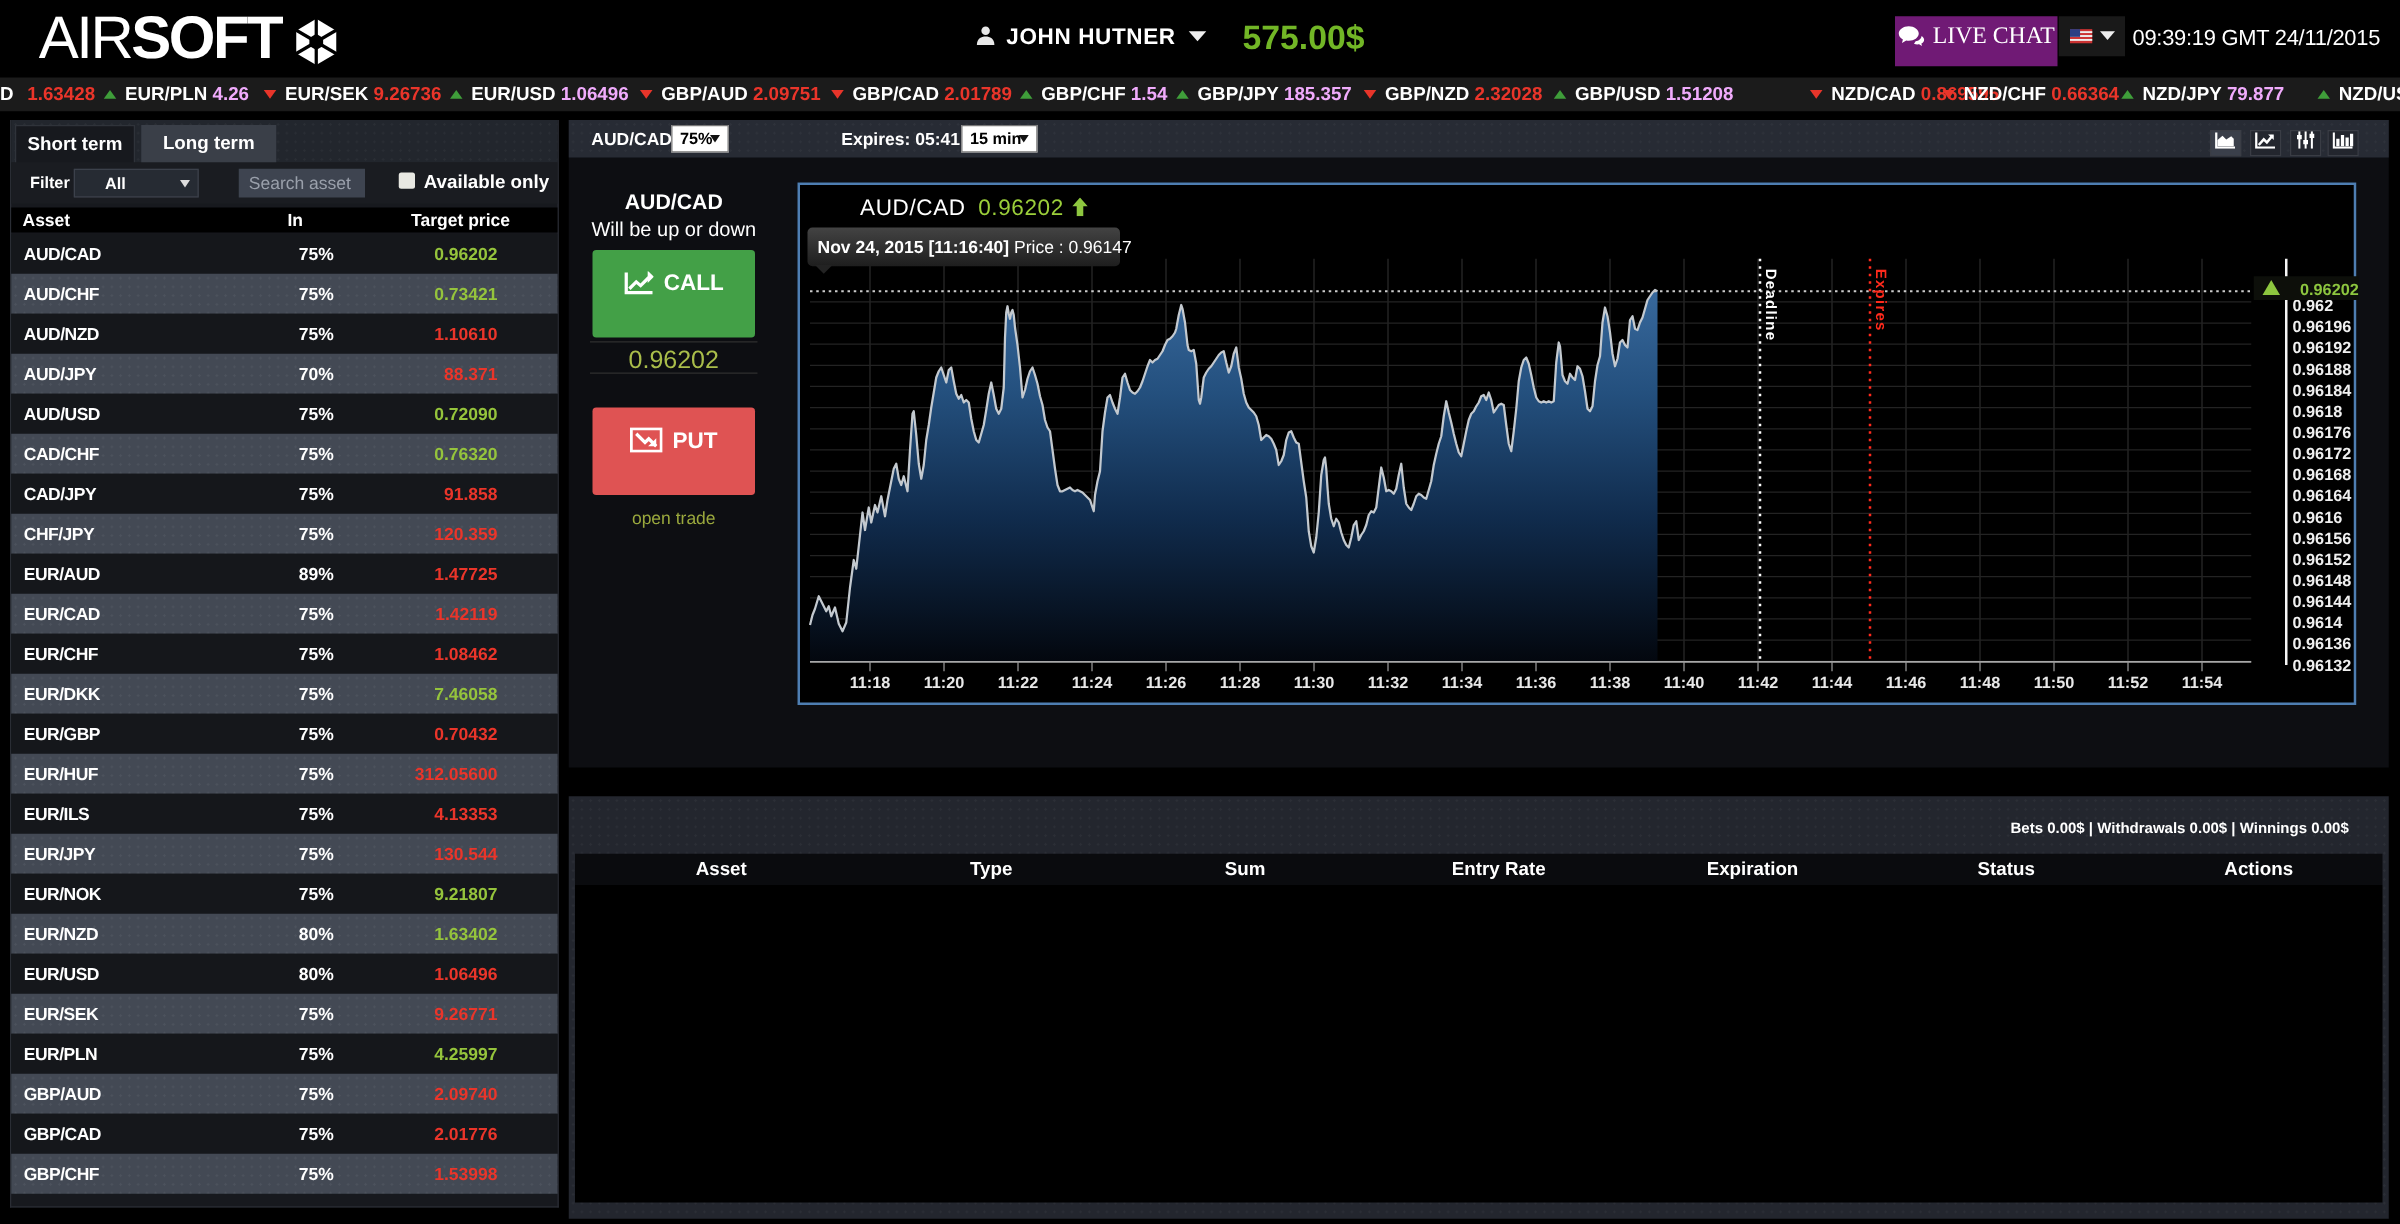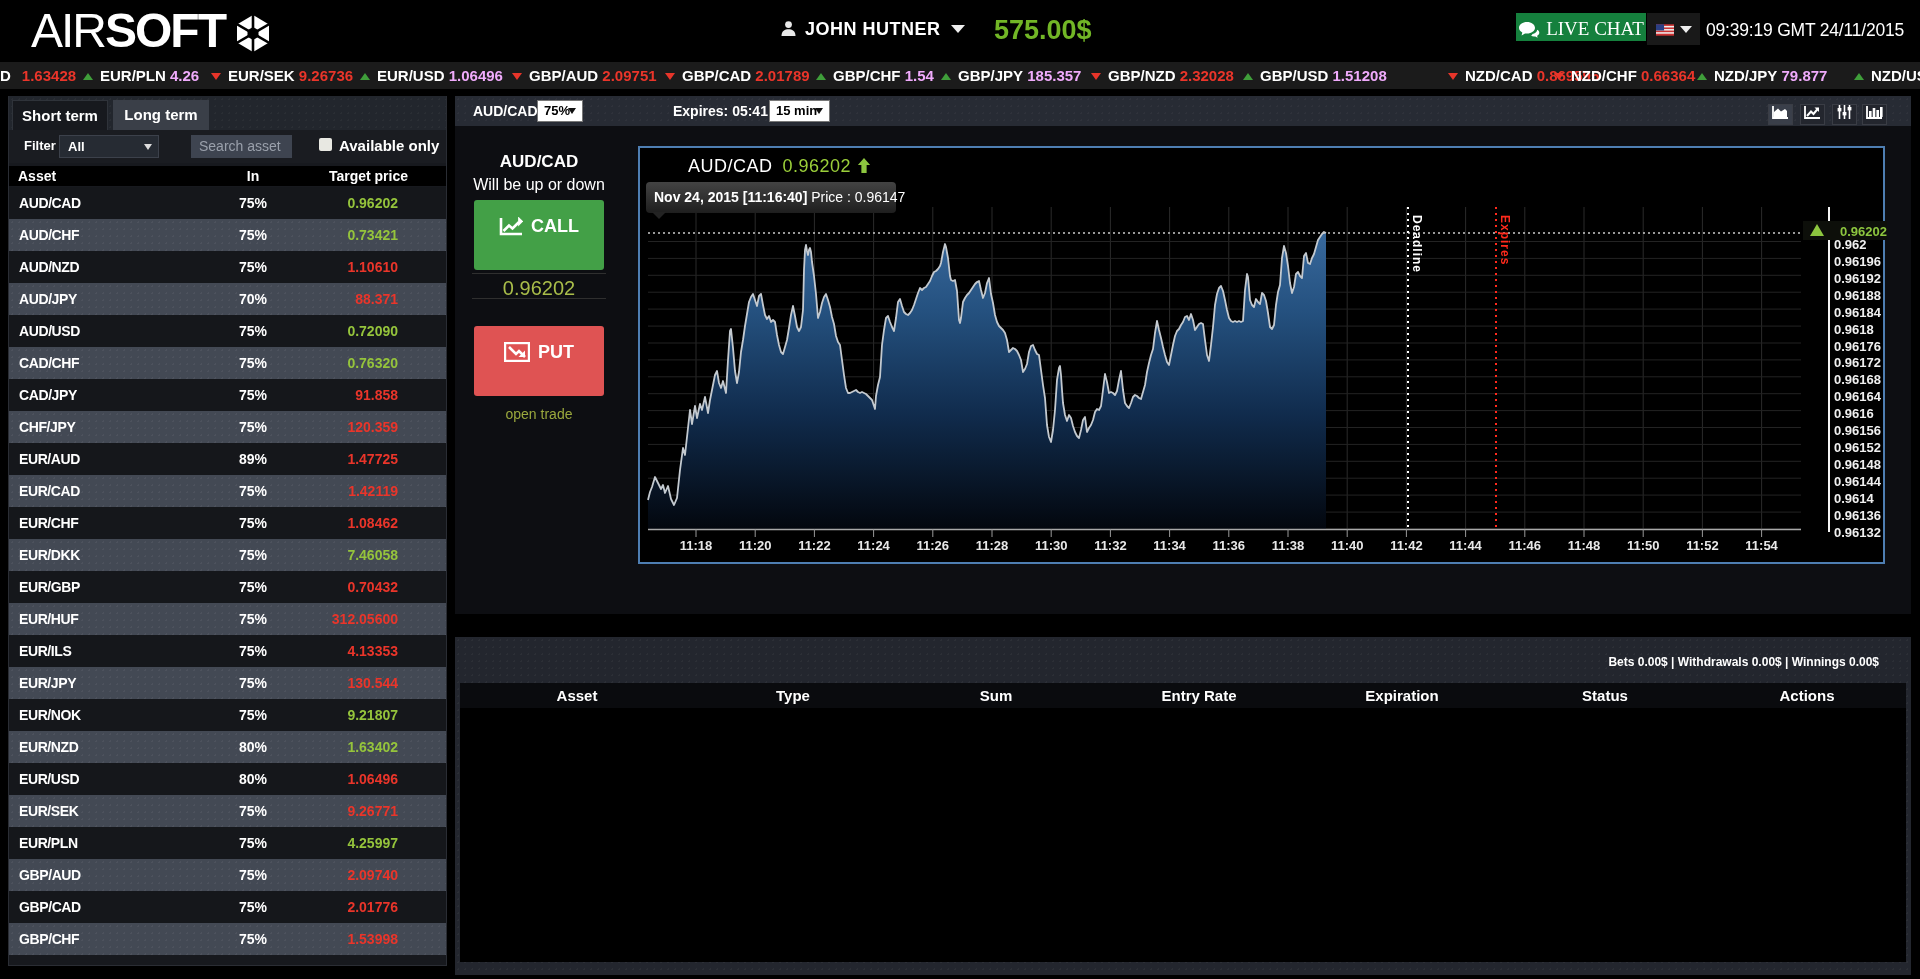--- a/index.html
+++ b/index.html
@@ -6,51 +6,51 @@
 #page{position:relative;width:1920px;height:979px;background:#000}
 .g{color:#95c43c}.r{color:#ea352a}
 
 #logo{position:absolute;left:31px;top:3px;color:#fff;font-size:48px;letter-spacing:-2px;font-weight:normal}
 #logo b{font-weight:bold;letter-spacing:-2px}
 #hex{position:absolute;left:235px;top:14px}
 #user{position:absolute;left:780px;top:19px;color:#fff;font-size:18px;font-weight:bold;letter-spacing:0.5px}
 #user svg{vertical-align:-2px;margin-right:8px}
 .car{display:inline-block;width:0;height:0;border-left:7px solid transparent;border-right:7px solid transparent;border-top:8px solid #eee;margin-left:10px;vertical-align:2px}
 #bal{position:absolute;left:994px;top:15px;color:#72b626;font-size:27px;font-weight:bold}
-#chat{position:absolute;left:1516px;top:13px;width:130px;height:28px;background:#15803d;color:#fff;
+#chat{position:absolute;left:1516px;top:13px;width:130px;height:40px;background:#701a75;color:#fff;
  font-family:"Liberation Serif",serif;font-size:19px;text-align:center;line-height:32px}
 #chat svg{vertical-align:-3px;margin-right:6px}
 #flagbox{position:absolute;left:1647px;top:13px;width:53px;height:32px;background:#191919;text-align:center;line-height:32px}
 #flagbox svg{vertical-align:middle}
 #flagbox .car{border-left-width:6px;border-right-width:6px;border-top-width:7px;margin-left:6px;vertical-align:1px}
 #time{position:absolute;left:1706px;top:20px;color:#fff;font-size:17.5px;letter-spacing:-0.2px;white-space:nowrap}
 
 #ticker{position:absolute;left:0;top:62px;width:1920px;height:27px;background:#1b1b1b;overflow:hidden}
 .tki{position:absolute;top:0;line-height:27px;font-size:15px;color:#fff;white-space:nowrap}
 .tki b{font-weight:bold;letter-spacing:0}
 .tki em{font-style:normal;font-weight:bold}
 .tki em.g{color:#f0abfc}
 .tau{display:inline-block;width:0;height:0;border-left:5px solid transparent;border-right:5px solid transparent;border-bottom:7px solid #3f9e3a;margin-right:7px;vertical-align:1px}
 .tad{display:inline-block;width:0;height:0;border-left:5px solid transparent;border-right:5px solid transparent;border-top:7px solid #e8352a;margin-right:7px;vertical-align:1px}
 
 #side{position:absolute;left:8px;top:96px;width:439px;height:870px;background:#17191e;border:1px solid #2a2d34;border-top:none}
 #stabs{position:absolute;left:0;top:0;width:437px;height:34px;background:#22262d;background-image:radial-gradient(rgba(255,255,255,0.035) 1px,transparent 1px);background-size:7px 7px}
 .stab{position:absolute;top:4px;height:30px;line-height:30px;text-align:center;color:#fff;font-size:15px;font-weight:bold}
 #stab1{left:3px;width:96px;background:#17191e;border:1px solid #2f333a;border-bottom:none}
-#stab2{left:104px;width:96px;background:#3a3f48}
+#stab2{left:104px;width:108px;background:#3a3f48}
 #sfilter{position:absolute;left:0;top:34px;width:437px;height:33px;background:#1a1c21}
 #sfilter .fl{position:absolute;left:15px;top:8px;color:#fff;font-size:13px;font-weight:bold}
-#fsel{position:absolute;left:50px;top:5px;width:100px;height:23px;background:#262b33;border:1px solid #3c414b;color:#fff;font-size:13px;font-weight:bold;line-height:21px;padding-left:8px}
+#fsel{position:absolute;left:50px;top:5px;width:100px;height:23px;background:#262b33;border:1px solid #3c414b;color:#fff;font-size:13px;font-weight:bold;line-height:21px;padding-left:24px}
 #fsel i{position:absolute;right:6px;top:8px;width:0;height:0;border-left:4px solid transparent;border-right:4px solid transparent;border-top:6px solid #ddd}
 #fsearch{position:absolute;left:182px;top:5px;width:101px;height:23px;background:#3e4450;color:#9aa0ab;font-size:14px;line-height:23px;padding-left:8px}
 #fcb{position:absolute;left:310px;top:8px;width:13px;height:13px;background:#e8e8e2;border-radius:2px}
 #flab{position:absolute;left:330px;top:7px;color:#fff;font-size:15px;font-weight:bold}
 #sthead{position:absolute;left:0;top:70px;width:437px;height:20px;background:#000;color:#fff;font-size:14px;font-weight:bold;line-height:20px}
 #sthead .h1{position:absolute;left:9px}
-#sthead .h2{position:absolute;left:221px;width:46px;text-align:center}
+#sthead .h2{position:absolute;left:221px;width:46px;}
 #sthead .h3{position:absolute;right:38px}
 #srows{position:absolute;left:0;top:91px;width:437px}
 .arow{position:relative;height:32px;background:#15171b;line-height:32px;font-size:14px;font-weight:bold}
 .arow.alt{background:#434954;background-image:radial-gradient(rgba(255,255,255,0.05) 1px,transparent 1px);background-size:7px 7px}
 .an{position:absolute;left:10px;color:#fff;letter-spacing:-0.4px}
 .ap{position:absolute;left:221px;width:46px;text-align:center;color:#fff}
 .av{position:absolute;right:48px}
 
 #main{position:absolute;left:455px;top:96px;width:1456px;height:518px;background:#0d0e12}
 #ctrl{position:absolute;left:0;top:0;width:1456px;height:30px;background:#272b34;color:#fff;background-image:radial-gradient(rgba(255,255,255,0.035) 1px,transparent 1px);background-size:7px 7px}

